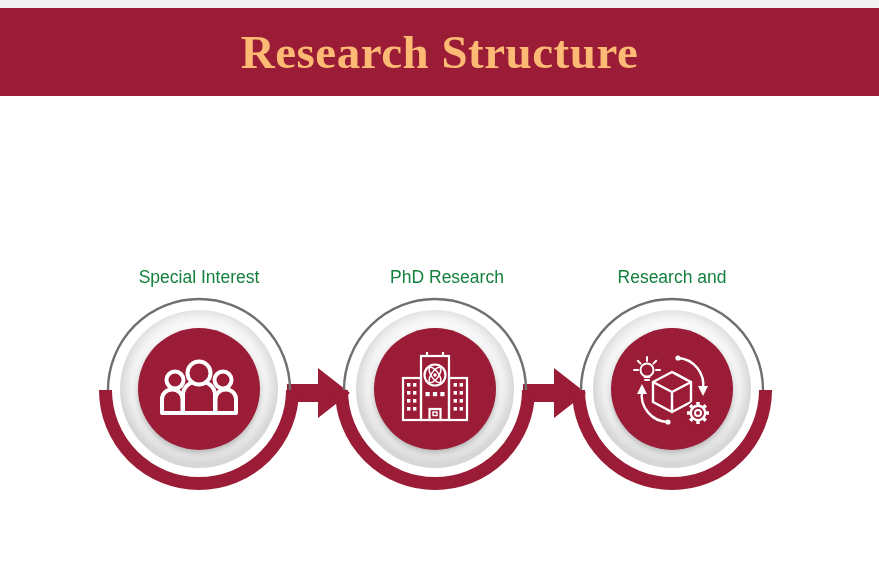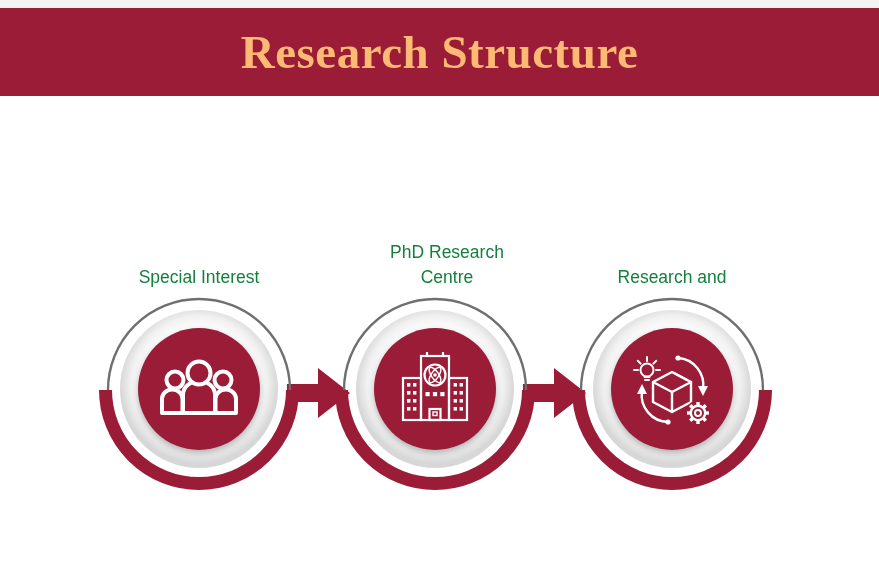--- a/index.html
+++ b/index.html
@@ -38,21 +38,20 @@
   <h1>Research Structure</h1>
 </header>
 
 <main class="diagram">
 
   <div class="node-label" style="left:84px;">
     <span>Special Interest</span>
   </div>
   <div class="node-label" style="left:332px;">
     <span>PhD Research</span>
-    <span>Centre</span>
   </div>
   <div class="node-label" style="left:557px;gap:6px;">
     <span>Research and</span>
   </div>
 
   <svg class="flow-arrow" style="left:287px;" width="64" height="50" viewBox="0 0 64 50">
     <polygon points="0,16 31,16 31,0 63,25 31,50 31,34 0,34" fill="#9b1c36"></polygon>
   </svg>
   <svg class="flow-arrow" style="left:523px;" width="64" height="50" viewBox="0 0 64 50">
     <polygon points="0,16 31,16 31,0 63,25 31,50 31,34 0,34" fill="#9b1c36"></polygon>

